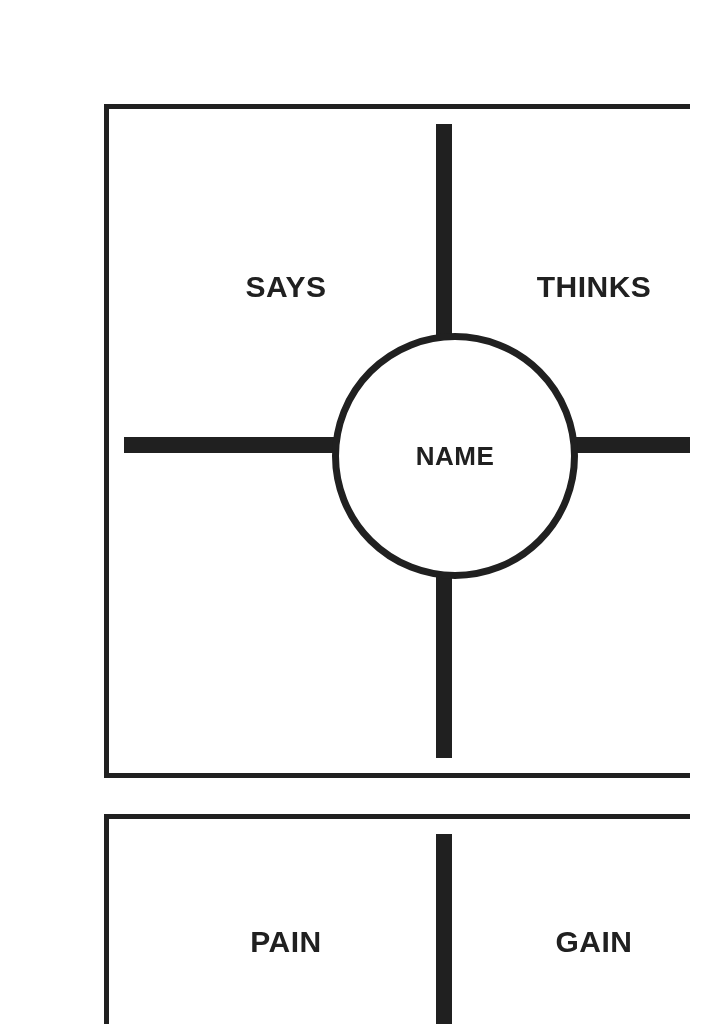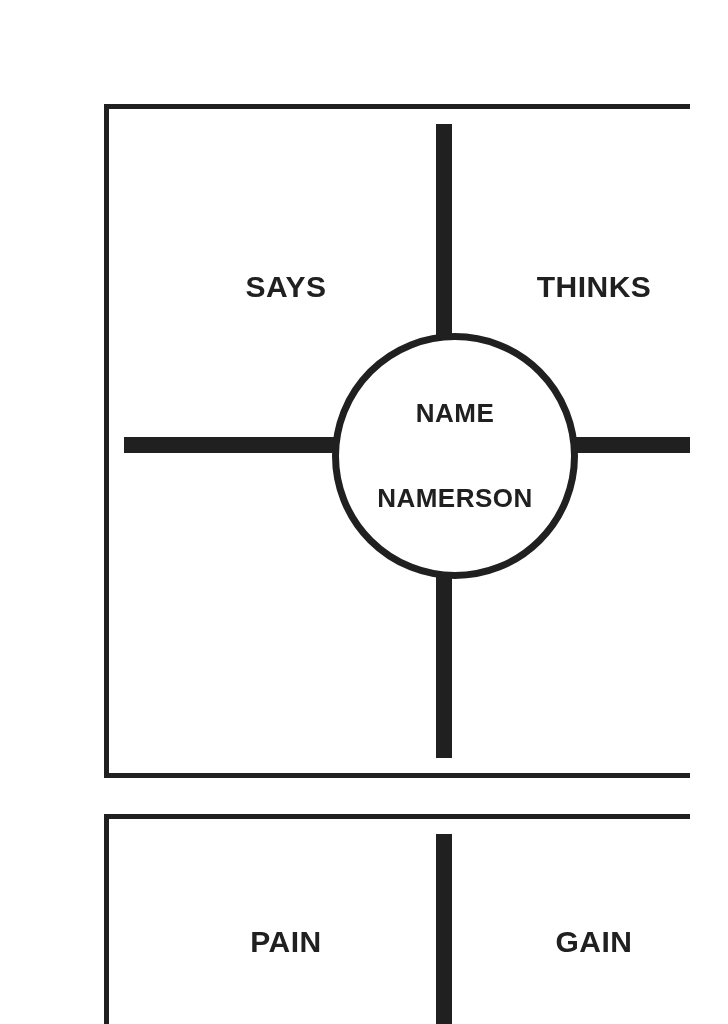--- a/index.html
+++ b/index.html
@@ -123,21 +123,20 @@
       <div class="cell">
         <span class="quad-label">THINKS</span>
       </div>
     </div>
 
     <div class="divider-v"></div>
     <div class="divider-h"></div>
 
     <div class="persona-circle">
       <span class="persona-line">NAME</span>
-      <span class="persona-line">NAMERSON</span>
     </div>
   </div>
 
   <div class="bottom-box">
     <div class="bottom-grid">
       <div class="cell">
         <span class="quad-label">PAIN</span>
       </div>
       <div class="cell">
         <span class="quad-label">GAIN</span>

